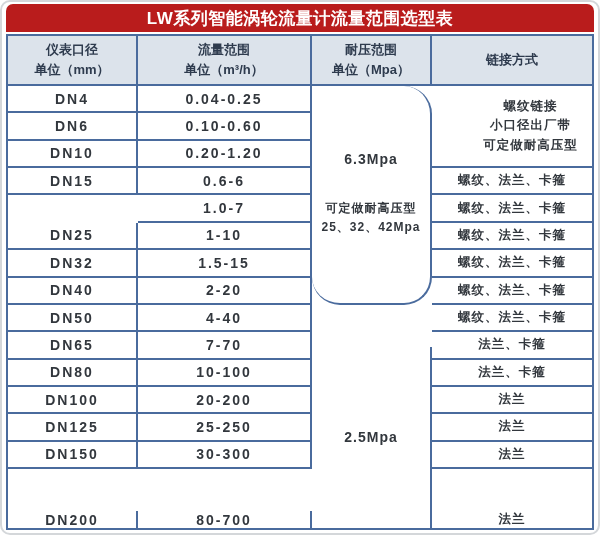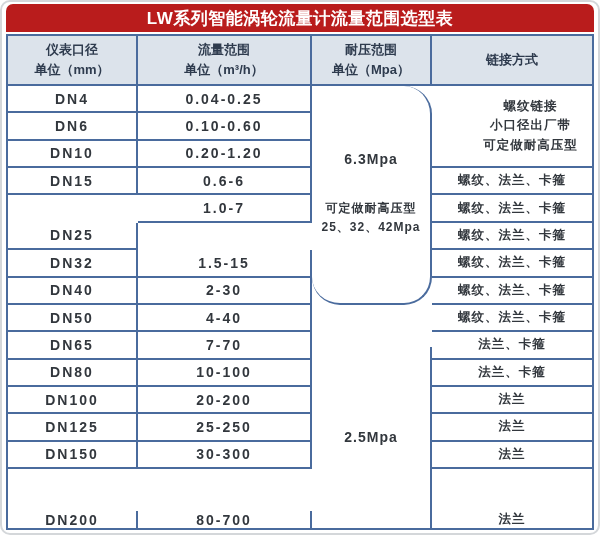--- a/index.html
+++ b/index.html
@@ -134,22 +134,23 @@
     <div class="cell dn-cell" style="grid-area:13/1">DN100</div>
     <div class="cell dn-cell" style="grid-area:14/1">DN125</div>
     <div class="cell dn-cell" style="grid-area:15/1">DN150</div>
     <div class="cell dn-cell last-row" style="grid-area:16/1">DN200</div>
 
     <div class="cell flow-cell" style="grid-area:2/2">0.04-0.25</div>
     <div class="cell flow-cell" style="grid-area:3/2">0.10-0.60</div>
     <div class="cell flow-cell" style="grid-area:4/2">0.20-1.20</div>
     <div class="cell flow-cell" style="grid-area:5/2">0.6-6</div>
     <div class="cell flow-cell" style="grid-area:6/2">1.0-7</div>
+    <div class="cell flow-cell" style="grid-area:7/2">1-10</div>
     <div class="cell flow-cell" style="grid-area:8/2">1.5-15</div>
-    <div class="cell flow-cell" style="grid-area:9/2">2-30</div>
+    <div class="cell flow-cell" style="grid-area:9/2">2-20</div>
     <div class="cell flow-cell" style="grid-area:10/2">4-40</div>
     <div class="cell flow-cell" style="grid-area:11/2">7-70</div>
     <div class="cell flow-cell" style="grid-area:12/2">10-100</div>
     <div class="cell flow-cell" style="grid-area:13/2">20-200</div>
     <div class="cell flow-cell" style="grid-area:14/2">25-250</div>
     <div class="cell flow-cell" style="grid-area:15/2">30-300</div>
     <div class="cell flow-cell last-row" style="grid-area:16/2">80-700</div>
 
     <div class="cell pressure-cell-top" style="grid-row:2 / span 8; grid-column:3">
       <span class="pressure-label">6.3Mpa</span>

